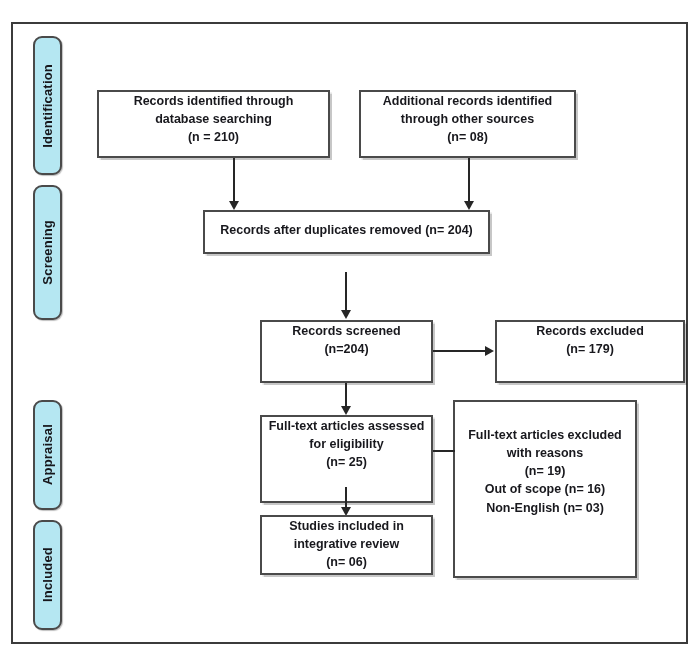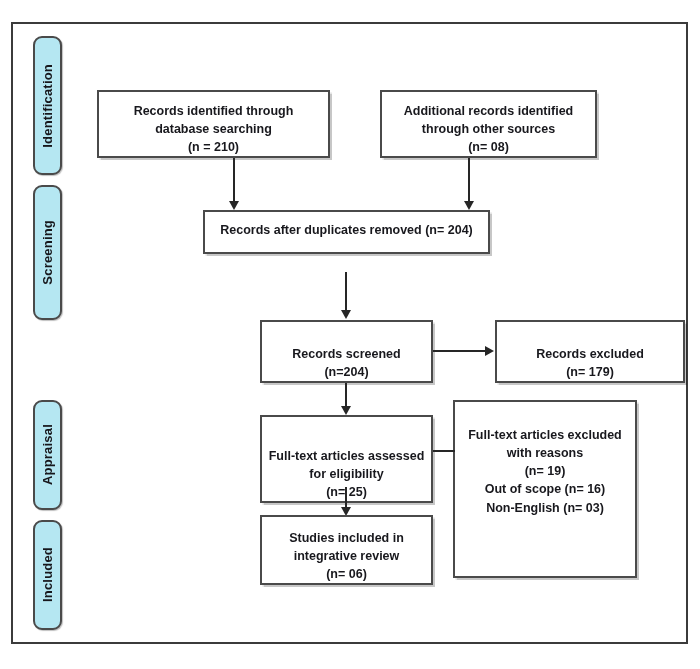--- a/index.html
+++ b/index.html
@@ -47,21 +47,21 @@
     color: #17171c;
     letter-spacing: 0.2px;
     white-space: nowrap;
   }
   .node {
     position: absolute;
     border: 2px solid #4a4a4a;
     background: #ffffff;
     box-sizing: border-box;
     display: flex;
-    align-items: flex-end;
+    align-items: flex-start;
     justify-content: center;
     text-align: center;
     box-shadow: 1.5px 1.5px 1px rgba(0,0,0,0.22);
   }
   .node .node-text {
     font-size: 12.5px;
     line-height: 1.45;
     color: #18181d;
     font-weight: bold;
     padding: 0 6px;
@@ -120,21 +120,21 @@
   <div class="stage-pill" style="left:33px; top:520px; width:29px; height:110px;">
     <span>Included</span>
   </div>
 
   <div class="node" style="left:97px; top:90px; width:233px; height:68px;">
     <div class="node-text">Records identified through
 database searching
 (n = 210)</div>
   </div>
 
-  <div class="node" style="left:380px; top:90px; width:217px; height:68px;">
+  <div class="node" style="left:359px; top:90px; width:217px; height:68px;">
     <div class="node-text">Additional records identified
 through other sources
 (n= 08)</div>
   </div>
 
   <div class="connector v-line" style="left:233px; top:158px; height:44px;"></div>
   <div class="arrow-down" style="left:229px; top:201px;"></div>
 
   <div class="connector v-line" style="left:468px; top:158px; height:44px;"></div>
   <div class="arrow-down" style="left:464px; top:201px;"></div>
@@ -174,19 +174,19 @@
 (n= 19)
 Out of scope (n= 16)
 Non-English (n= 03)</div>
   </div>
 
   <div class="connector h-line" style="left:433px; top:450px; width:22px;"></div>
 
   <div class="connector v-line" style="left:345px; top:487px; height:22px;"></div>
   <div class="arrow-down" style="left:341px; top:507px;"></div>
 
-  <div class="node" style="left:260px; top:515px; width:173px; height:70px;">
+  <div class="node" style="left:260px; top:515px; width:173px; height:60px;">
     <div class="node-text">Studies included in
 integrative review
 (n= 06)</div>
   </div>
 
 </div>
 
 </body></html>

